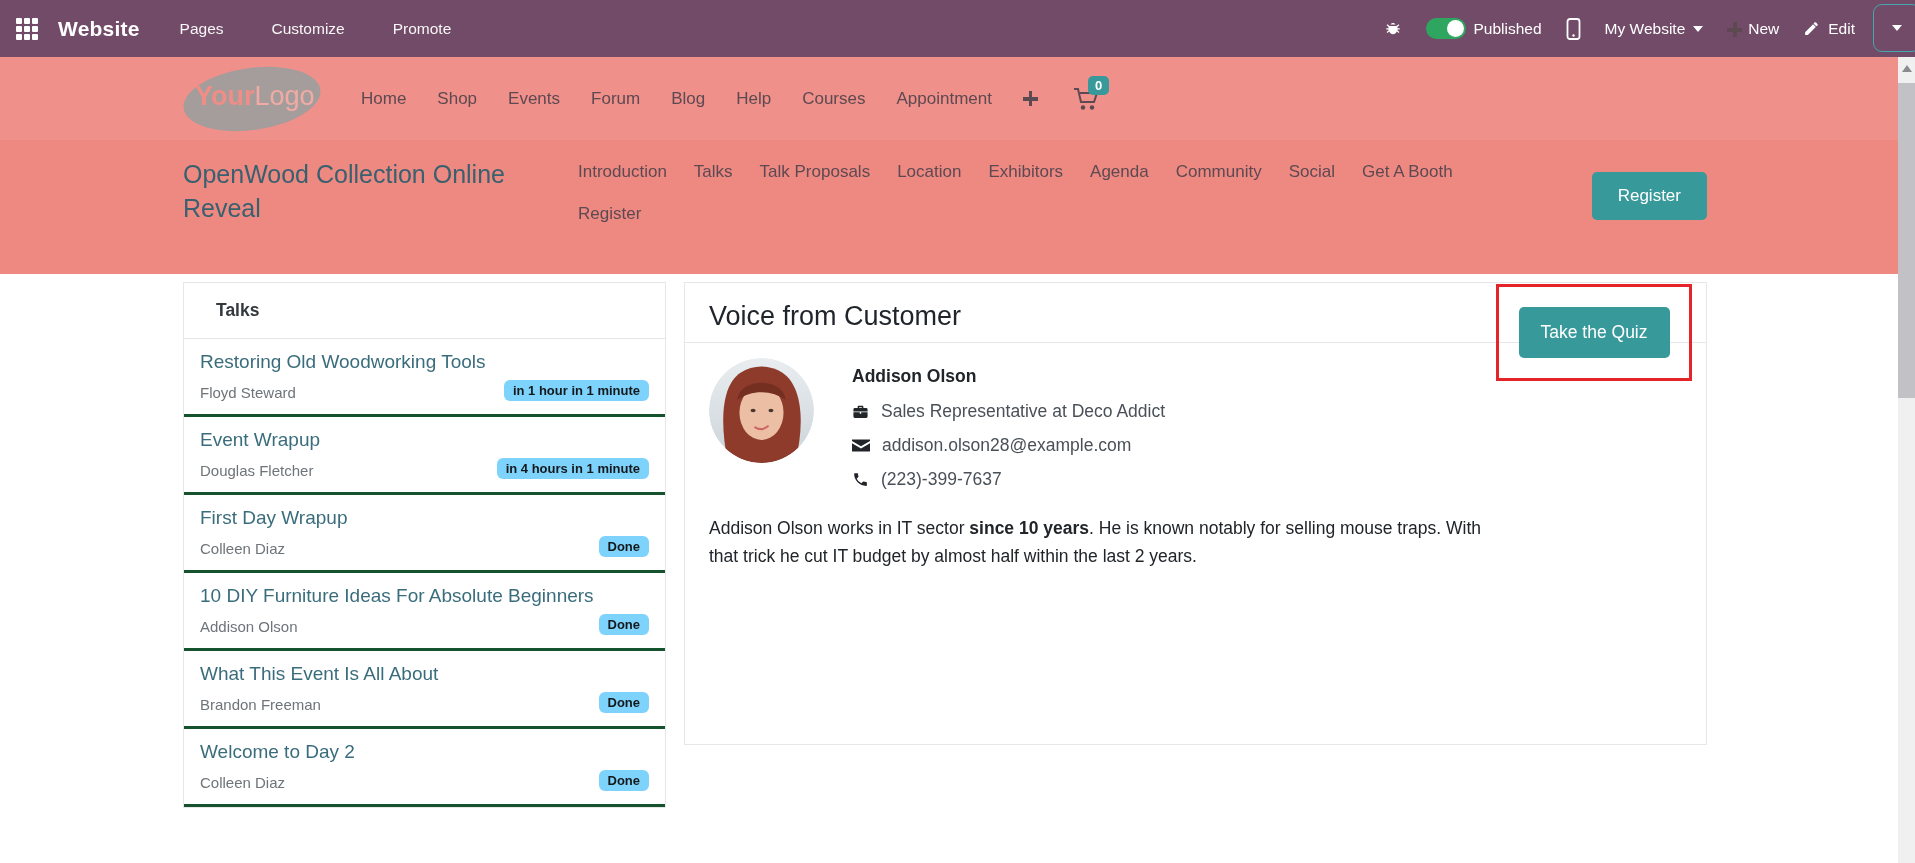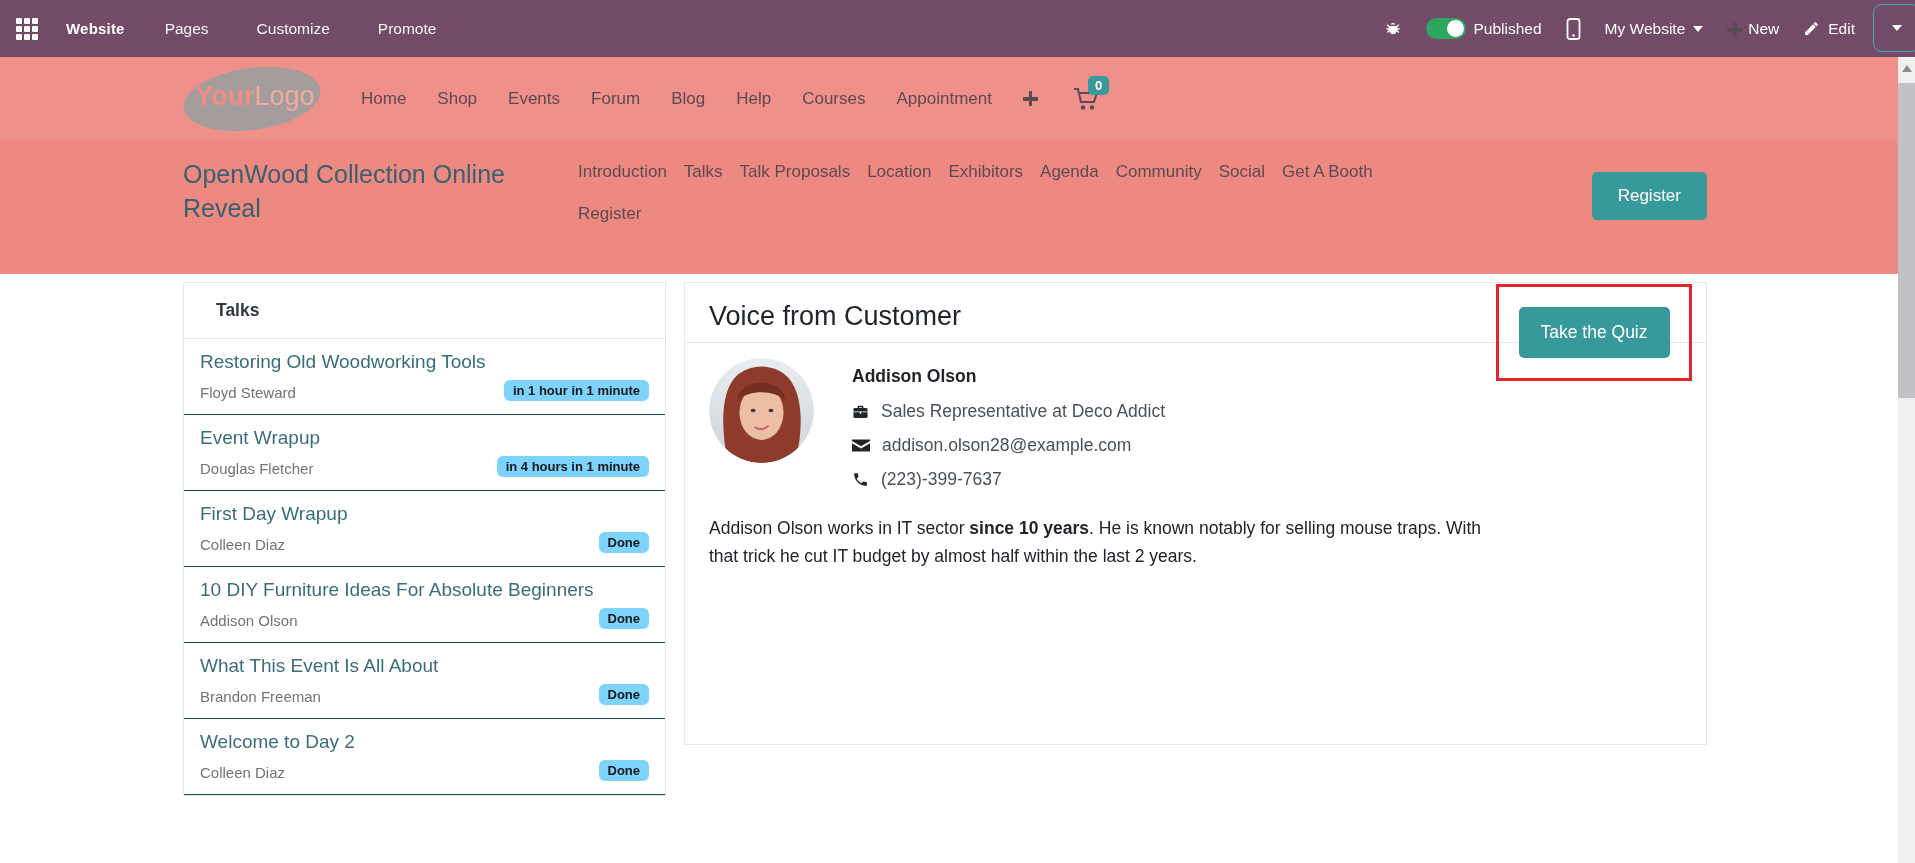--- a/index.html
+++ b/index.html
@@ -5,21 +5,21 @@
   * { margin:0; padding:0; box-sizing:border-box; }
   html,body { width:1915px; height:863px; overflow:hidden; background:#fff;
     font-family:"Liberation Sans", sans-serif; }
 
   
   .topbar { height:57px; background:#714B67; display:flex; align-items:center;
     color:#fff; position:relative; padding:0 0 0 16px; }
   .apps-grid { width:22px; height:22px; display:grid; grid-template-columns:repeat(3,6px);
     grid-template-rows:repeat(3,6px); gap:2px; cursor:pointer; }
   .apps-grid span { background:#fff; border-radius:1px; }
-  .topbar-app { font-size:15px; font-weight:bold; margin:0 40px 0 28px; letter-spacing:.2px; }
+  .topbar-app { font-size:21px; font-weight:bold; margin:0 40px 0 20px; letter-spacing:.2px; }
   .topbar-menu { display:flex; gap:48px; font-size:15.5px; color:rgba(255,255,255,.95); }
   .topbar-menu span { cursor:pointer; }
   .topbar-right { display:flex; align-items:center; gap:24px; margin-left:auto;
     margin-right:60px; font-size:15.5px; }
   .toggle { width:40px; height:21px; border-radius:11px; background:#2ea65f; position:relative;
     cursor:pointer; }
   .toggle .knob { position:absolute; right:2px; top:2px; width:17px; height:17px;
     border-radius:50%; background:#fff; }
   .caret { display:inline-block; width:0; height:0; border-left:5px solid transparent;
     border-right:5px solid transparent; border-top:6px solid #fff; margin-left:7px; }
@@ -54,31 +54,31 @@
   .btn-teal { background:#38999b; color:#fff; border:none; border-radius:5px;
     font-size:17px; font-family:"Liberation Sans",sans-serif; cursor:pointer; }
   .contact-btn { padding:13px 26px; position:relative; }
   .drop-badge { position:absolute; right:-215px; top:3px; pointer-events:none; }
 
   
   .event-banner { height:134px; background:#ee8982; display:flex; padding:0 208px 0 183px; }
   .event-title { width:350px; flex:0 0 auto; padding-top:18px; font-size:25px;
     line-height:1.35; color:#38606e; cursor:pointer; }
   .event-nav { flex:1; padding:22px 0 0 45px; font-size:17px; color:#5d4951; }
-  .event-nav .row { display:flex; gap:17px; margin-bottom:22px; flex-wrap:nowrap; }
+  .event-nav .row { display:flex; gap:27px; margin-bottom:22px; flex-wrap:nowrap; }
   .event-nav a { color:#5d4951; text-decoration:none; cursor:pointer; white-space:nowrap; }
   .register-btn { align-self:flex-start; margin-top:32px; padding:14px 26px; flex:0 0 auto; }
 
   
   .content { display:flex; gap:18px; padding:8px 208px 0 183px; align-items:flex-start; }
   .card { background:#fff; border:1px solid #e7e7e9; }
   .sidebar { width:483px; flex:0 0 auto; }
   .sidebar-head { padding:17px 32px; font-size:17.5px; font-weight:bold; color:#33393f;
     border-bottom:1px solid #e7e7e9; }
-  .talk-item { padding:12px 16px 13px; border-bottom:1px solid #14532d; }
+  .talk-item { padding:12px 16px 13px; border-bottom:3px solid #14532d; }
   .talk-title { display:block; font-size:19px; color:#3a6d7c; text-decoration:none;
     cursor:pointer; margin-bottom:7px; }
   .talk-meta { display:flex; justify-content:space-between; align-items:flex-end; }
   .talk-speaker { font-size:15px; color:#6e7479; }
   .talk-status { font-size:13px; font-weight:bold; color:#15181b; background:#7dd3fc;
     border-radius:6px; padding:3px 9px; }
 
   .main-card { flex:1; position:relative; min-height:463px; }
   .main-head { padding:18px 24px 0; }
   .main-title { font-size:27px; font-weight:400; color:#20252b; margin-bottom:10px; }

